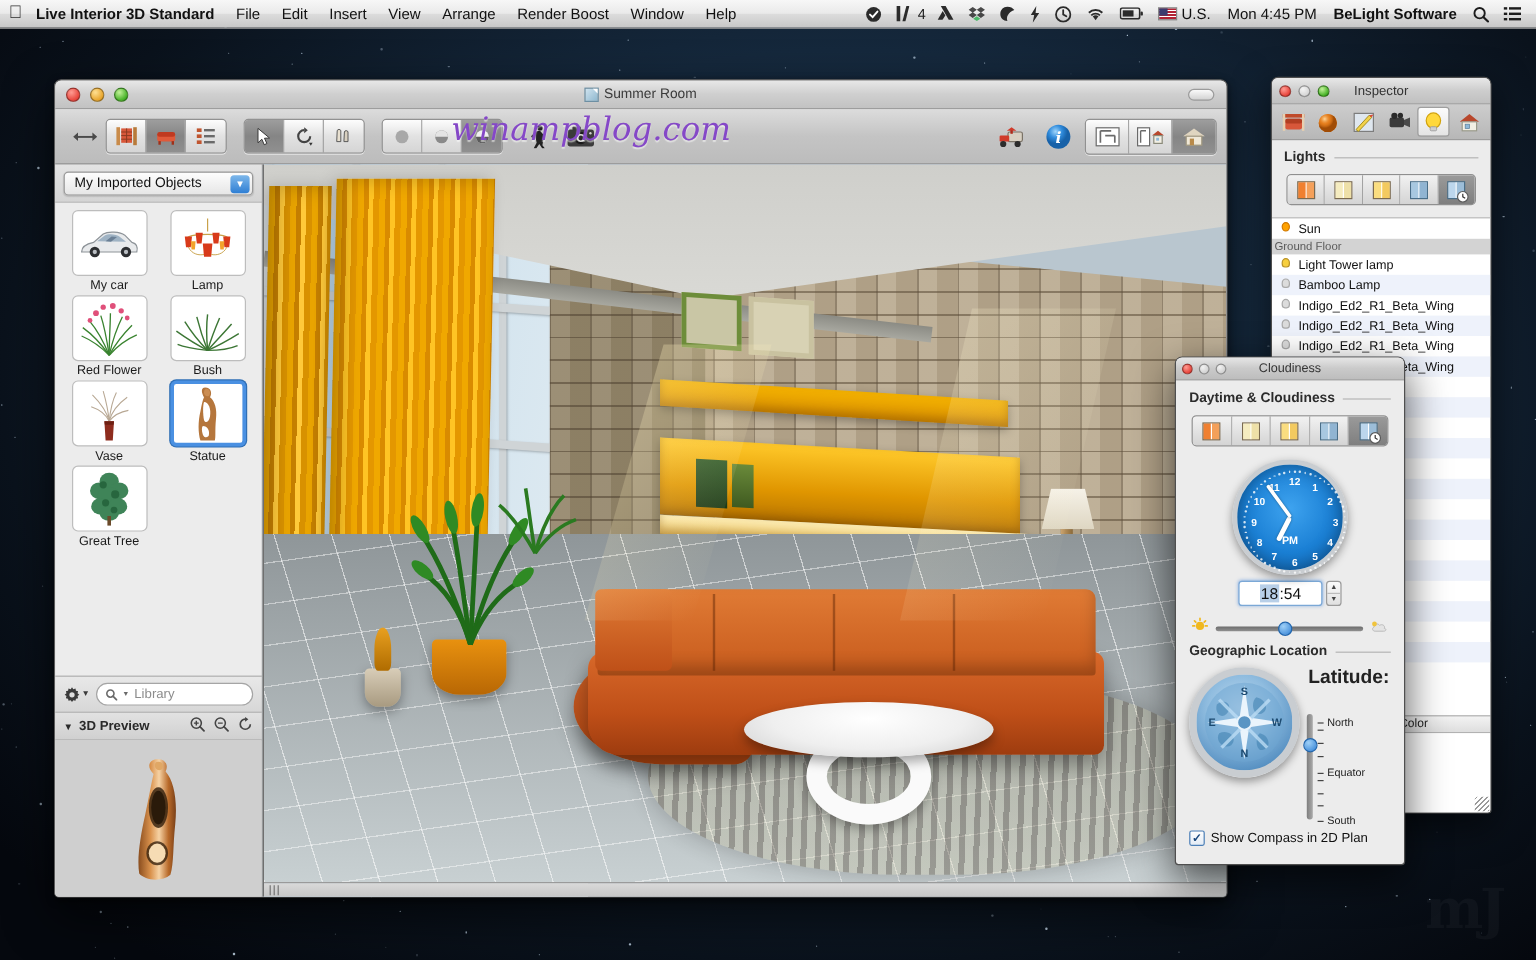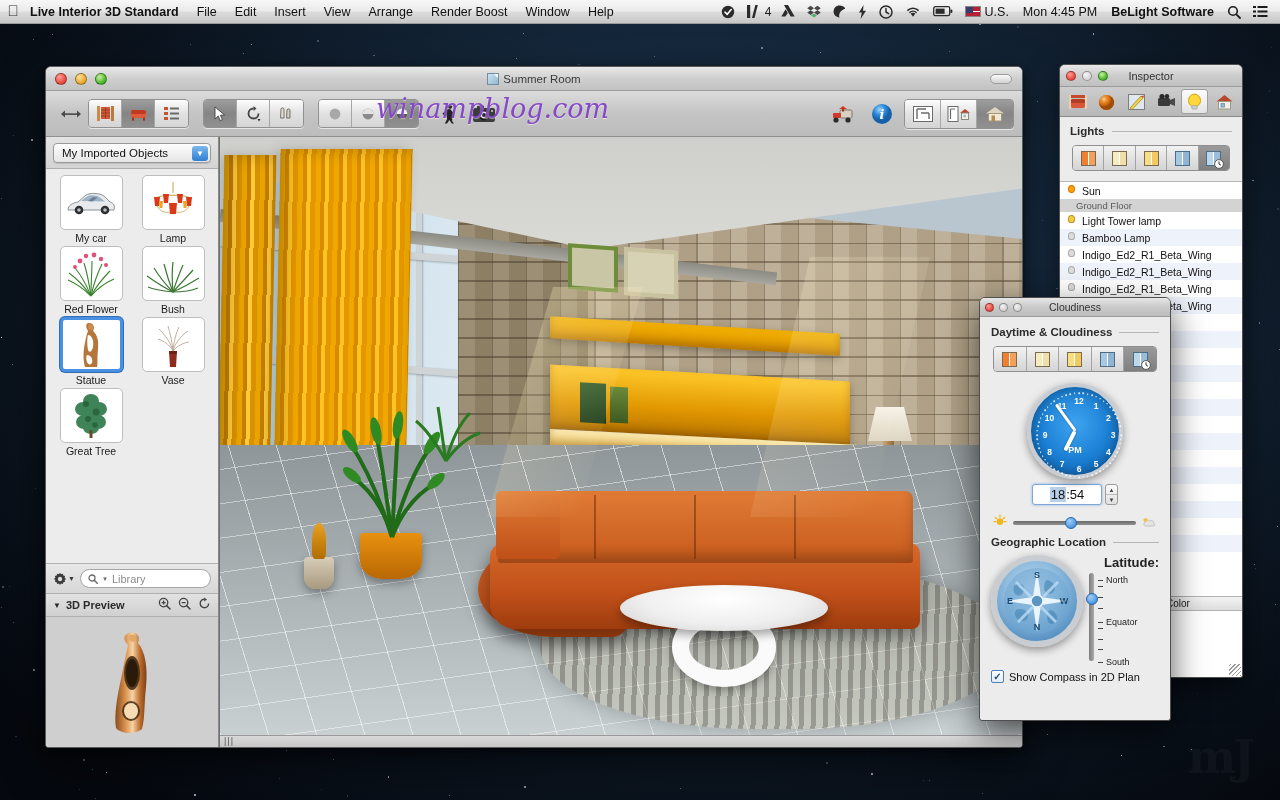--- a/index.html
+++ b/index.html
@@ -274,21 +274,21 @@
     flex:1; height:24px; display:flex; align-items:center; justify-content:center;
     background:linear-gradient(to bottom,#f2f2f2,#d4d4d4); border-right:1px solid #a3a3a3;
   }
   .lb:last-child{border-right:none;}
   .lb.active { background:linear-gradient(to bottom,#9a9a9a,#7f7f7f); }
   .lb-ico { width:15px;height:15px; border:1px solid #7a6a50; display:flex; }
   .lb-ico i { flex:1; display:block; }
   .lights-list { flex:1 1 auto; background:#fff; border-top:1px solid #b7b7b7; overflow:hidden; }
   .ll-row { height:17px; display:flex; align-items:center; gap:6px; padding-left:7px; font-size:10.5px; color:#111; white-space:nowrap; }
   .ll-row.alt { background:#eef2fb; }
-  .ll-group { height:13px; background:#d3d3d3; font-size:9.5px; color:#5a5a5a; padding-left:16px; display:flex; align-items:center; }
+  .ll-group { height:13px; background:#d3d3d3; font-size:9.5px; color:#5a5a5a; padding-left:2px; display:flex; align-items:center; }
   .bulb { width:9px;height:12px; display:inline-block; position:relative; }
   .bulb i { position:absolute; left:1px; top:0; width:7px;height:8px;border-radius:50% 50% 40% 40%; background:#f7cf3e; border:1px solid #b9932a;}
   .bulb.off i { background:#dcdcdc; border-color:#aaa; }
   .bulb.sun i { background:#ffa200; border-color:#d07800; border-radius:50%; }
   .ll-cols { display:flex; height:15px; align-items:center; background:linear-gradient(to bottom,#f3f3f3,#dedede);
              border-top:1px solid #b2b2b2;border-bottom:1px solid #b2b2b2; font-size:10px;color:#222; }
   .ll-cols span { padding-left:6px; }
   .ll-bottom-row { height:22px; display:flex; align-items:center; gap:34px; padding-left:14px; }
   .swatch { width:15px;height:15px; border:1px solid #444; background:#fff; }
   .resize-grip { position:absolute; right:1px; bottom:1px; width:12px;height:12px;
@@ -338,21 +338,21 @@
   .slider-knob { position:absolute; left:42%; top:-4px; width:12px;height:12px;border-radius:50%;
     background:radial-gradient(circle at 35% 30%,#9fd0f7,#2f7fd4); border:1px solid #2266ad; }
   .compass-row { display:flex; align-items:flex-start; gap:6px; margin-top:7px; }
   .compass {
     width:92px;height:92px;border-radius:50%;
     background:radial-gradient(circle at 45% 35%, #bfd9ee 0%, #8fbcdf 40%, #5a93c4 75%, #3c7099 100%);
     border:6px solid #c9cdd1; position:relative; box-shadow:0 3px 8px rgba(0,0,0,.4);
     display:flex; align-items:center; justify-content:center;
   }
   .lat-col { flex:1; }
-  .lat-label { font-size:13px; font-weight:bold; color:#222; text-align:right; margin-bottom:3px; }
+  .lat-label { font-size:16px; font-weight:bold; color:#222; text-align:center; margin-bottom:21px; }
   .lat-body { display:flex; gap:4px; }
   .lat-track { width:5px; height:88px; border-radius:3px; background:linear-gradient(to right,#7d7d7d,#aaa); position:relative; }
   .lat-knob { position:absolute; left:-3.5px; top:20px; width:12px;height:12px;border-radius:50%;
     background:radial-gradient(circle at 35% 30%,#9fd0f7,#2f7fd4); border:1px solid #2266ad; }
   .lat-ticks { position:relative; height:88px; font-size:9px; color:#222; }
   .lat-ticks div { position:absolute; left:0; display:flex; align-items:center; gap:3px; white-space:nowrap; }
   .lat-ticks .dash { width:5px;height:1px;background:#444; }
   .check-row { display:flex; align-items:center; gap:5px; margin-top:9px; font-size:11px; color:#111; }
   .checkbox {
     width:13px;height:13px;border:1px solid #4b7fb8;border-radius:2px;
@@ -1335,47 +1335,47 @@
                     <path d="M28 38 C31 28 35 18 38 11"></path>
                     <path d="M28 38 C35 30 42 23 48 16"></path>
                     <path d="M28 38 C37 34 46 29 54 24"></path>
                     <path d="M28 38 C19 37 10 36 3 33"></path>
                     <path d="M28 38 C37 38 46 37 53 34"></path>
                   </g>
                 </svg>
             </div>
             <div class="obj-label">Bush</div>
           </div>
-          <div class="obj-cell selected">
-            <div class="obj-thumb">
-              <svg width="30" height="48" viewBox="0 0 30 48">
-                  <path d="M13 2 C18 2 19 7 17 10 C21 13 23 20 22 28 C21 38 22 43 21 46 L9 46 C7 40 7 30 9 22 C10 16 11 12 12 10 C10 7 9 2 13 2z" fill="#b5763c"></path>
-                  <path d="M12 14 C16 14 18 20 17 26 C16 31 13 32 12 29 C11 24 11 17 12 14z" fill="#fff"></path>
-                  <path d="M11 34 C15 34 17 38 16 42 C15 44 12 44 11 41 C10 38 10 35 11 34z" fill="#fff"></path>
-                  <path d="M14 3 C17 3 18 7 16 9 C14 10 12 8 12 6 C12 4 13 3 14 3z" fill="#cb8d52"></path>
-                </svg>
-            </div>
-            <div class="obj-label">Statue</div>
-          </div>
           <div class="obj-cell">
             <div class="obj-thumb">
               <svg width="44" height="48" viewBox="0 0 44 48">
                   <g stroke="#b8a894" stroke-width=".9" fill="none">
                     <path d="M22 30 C20 22 14 14 8 8"></path>
                     <path d="M22 30 C21 20 19 12 17 5"></path>
                     <path d="M22 30 C23 20 25 12 28 6"></path>
                     <path d="M22 30 C24 22 30 15 37 10"></path>
                     <path d="M22 30 C19 24 13 20 7 18"></path>
                     <path d="M22 30 C26 25 32 22 38 21"></path>
                   </g>
                   <path d="M18 30 L26 30 L25 46 L19 46z" fill="#8e2c1e"></path>
                   <path d="M18 30 L26 30 L25.6 33 L18.4 33z" fill="#6e1f12"></path>
                 </svg>
             </div>
             <div class="obj-label">Vase</div>
+          </div>
+          <div class="obj-cell selected">
+            <div class="obj-thumb">
+              <svg width="30" height="48" viewBox="0 0 30 48">
+                  <path d="M13 2 C18 2 19 7 17 10 C21 13 23 20 22 28 C21 38 22 43 21 46 L9 46 C7 40 7 30 9 22 C10 16 11 12 12 10 C10 7 9 2 13 2z" fill="#b5763c"></path>
+                  <path d="M12 14 C16 14 18 20 17 26 C16 31 13 32 12 29 C11 24 11 17 12 14z" fill="#fff"></path>
+                  <path d="M11 34 C15 34 17 38 16 42 C15 44 12 44 11 41 C10 38 10 35 11 34z" fill="#fff"></path>
+                  <path d="M14 3 C17 3 18 7 16 9 C14 10 12 8 12 6 C12 4 13 3 14 3z" fill="#cb8d52"></path>
+                </svg>
+            </div>
+            <div class="obj-label">Statue</div>
           </div>
           <div class="obj-cell">
             <div class="obj-thumb">
               <svg width="42" height="48" viewBox="0 0 42 48">
                   <g fill="#2f7a4a" opacity=".92">
                 <ellipse cx="21" cy="9" rx="8" ry="7"></ellipse>
                     <ellipse cx="13" cy="17" rx="8" ry="7"></ellipse>
                     <ellipse cx="29" cy="17" rx="8" ry="7"></ellipse>
                     <ellipse cx="21" cy="22" rx="10" ry="8"></ellipse>
                     <ellipse cx="14" cy="30" rx="8" ry="7"></ellipse>

